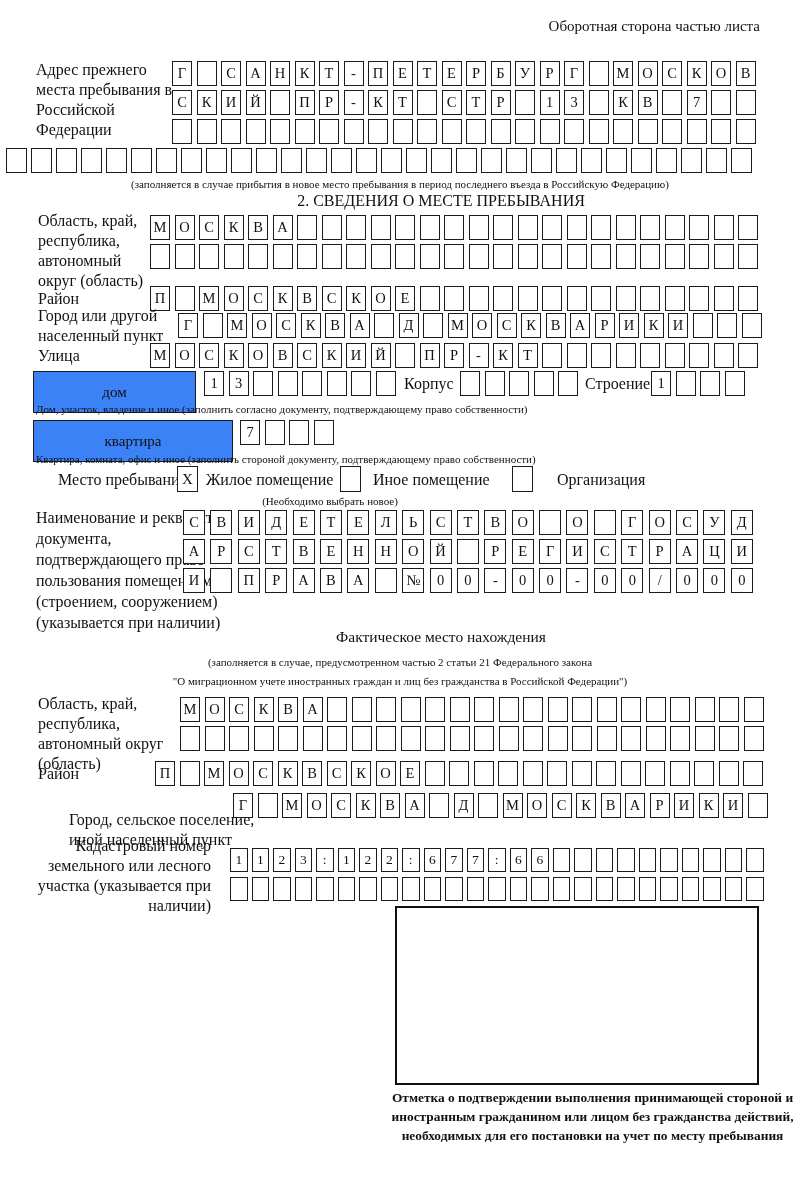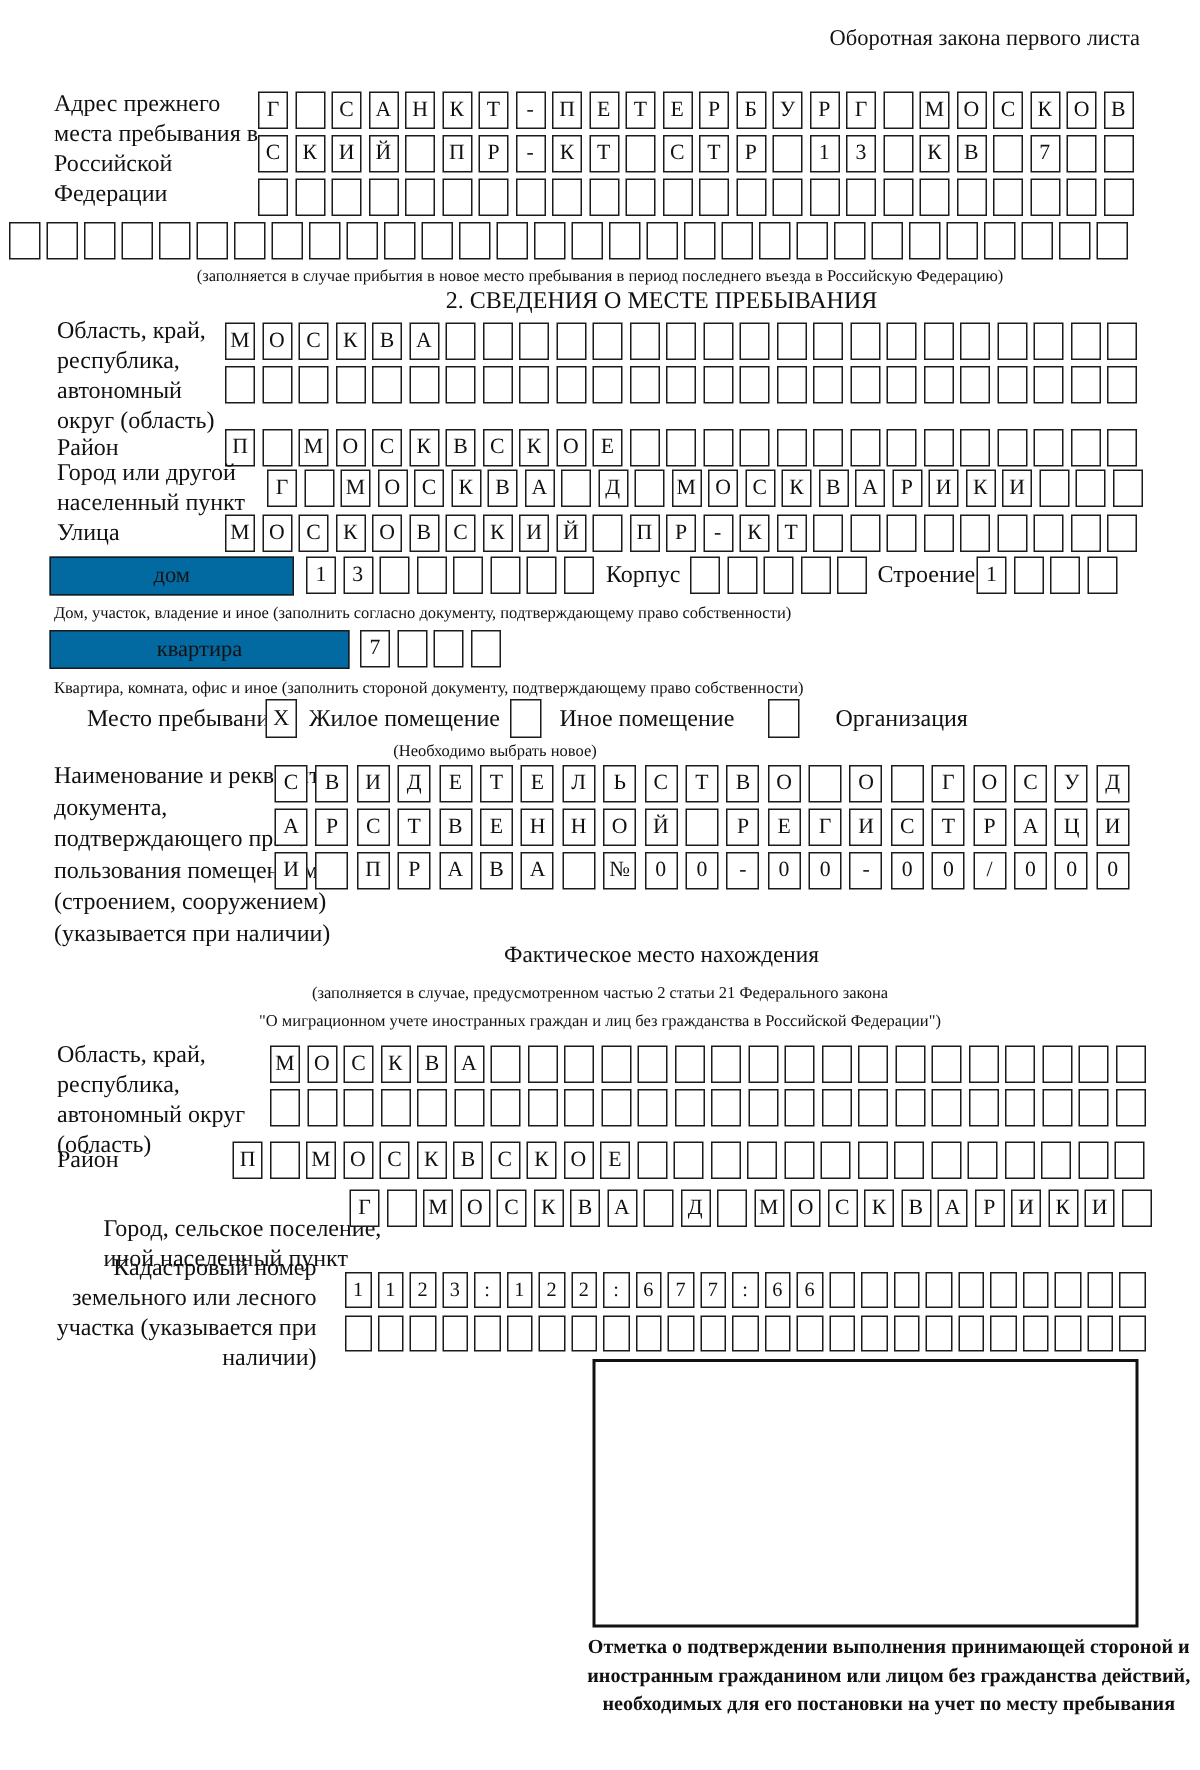--- a/index.html
+++ b/index.html
@@ -21,29 +21,29 @@
   }
   .r30{gap:4px;} .r30 .cell{width:21px;}
   .wide{gap:5.4px;} .wide .cell{width:22px;}
   .small{gap:4px;} .small .cell{width:17.5px;height:24px;font-size:13.5px;}
   .checkbox{
     position:absolute;box-sizing:border-box;width:21px;height:26px;
     border:1.7px solid #1b1b1b;background:#fff;
     display:flex;align-items:center;justify-content:center;font-size:15px;
   }
   .fieldbox{
-    position:absolute;box-sizing:border-box;height:26px;border:1.7px solid #1b1b1b;
-    background:#0369a1;display:flex;align-items:center;justify-content:center;font-size:15px;
+    position:absolute;box-sizing:border-box;height:42px;border:1.7px solid #1b1b1b;
+    background:#3b82f6;display:flex;align-items:center;justify-content:center;font-size:15px;
   }
   .stampbox{position:absolute;border:2px solid #111;background:#fff;}
 </style>
 </head>
 <body>
 
-<div class="lbl" style="top:16px;right:40px;font-size:15px;">Оборотная закона первого листа</div>
+<div class="lbl" style="top:16px;right:40px;font-size:15px;">Оборотная сторона частью листа</div>
 
 <div class="lbl" style="left:36px;top:60px;width:140px;">Адрес прежнего места пребывания в Российской Федерации</div>
 <div class="cellrow" style="left:172px;top:61px;">
     <div class="cell">Г</div>
     <div class="cell"></div>
     <div class="cell">С</div>
     <div class="cell">А</div>
     <div class="cell">Н</div>
     <div class="cell">К</div>
     <div class="cell">Т</div>

